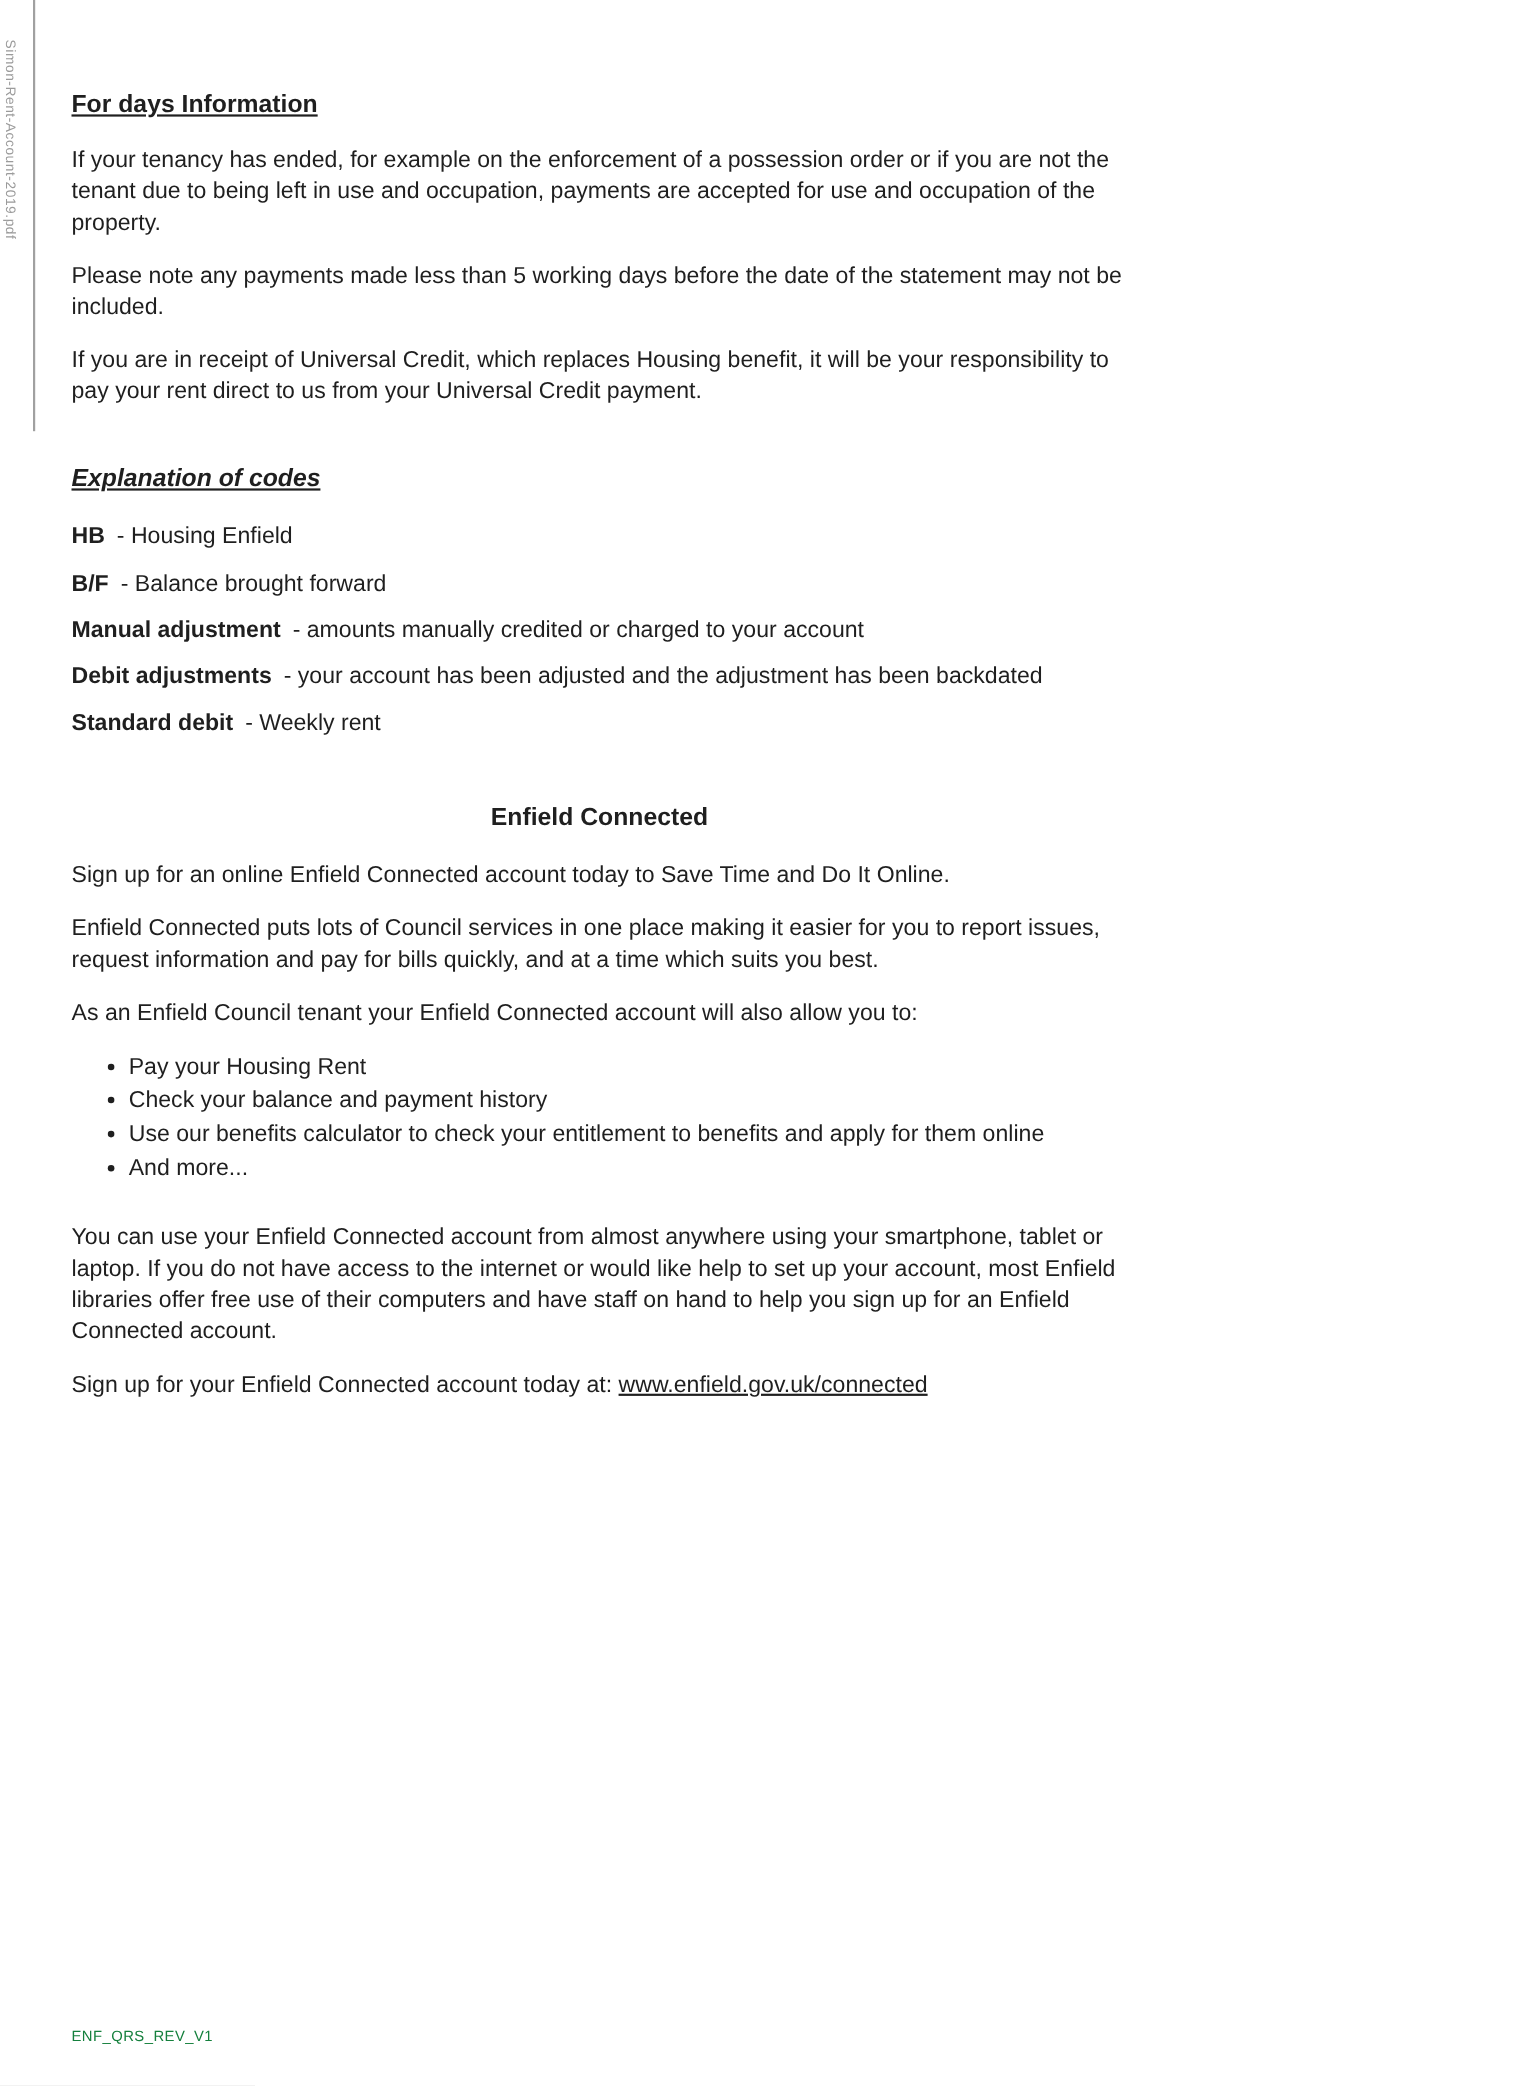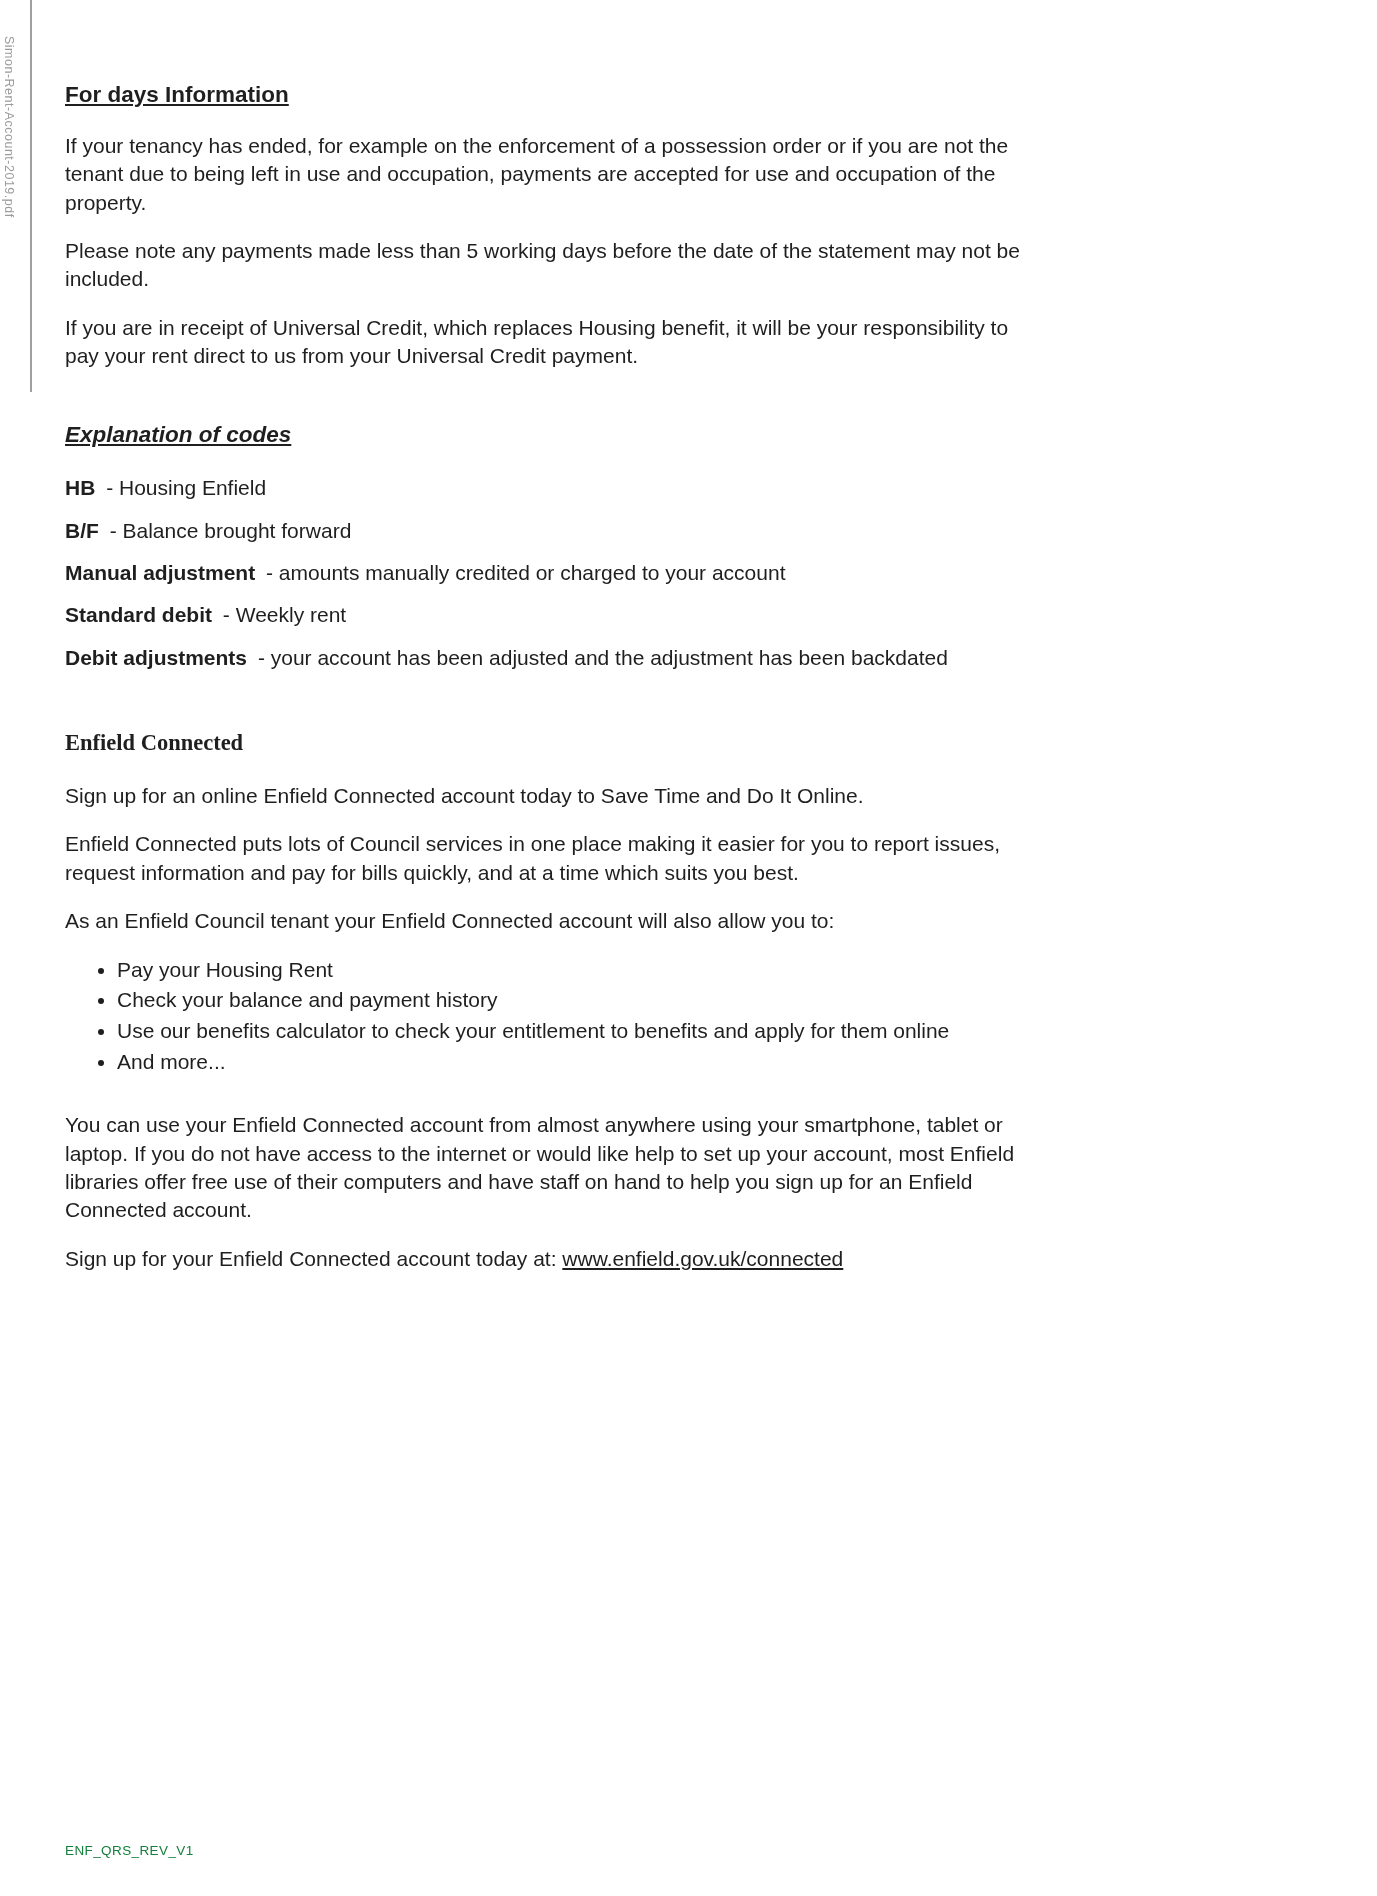--- a/index.html
+++ b/index.html
@@ -59,25 +59,24 @@
   .code-line {
     font-size: 21px;
     line-height: 1.35;
     margin: 0 0 14px 0;
   }
   .code-term {
     font-weight: bold;
     margin-right: 5px;
   }
   .connected-heading {
-    text-align: left;
+    text-align: center;
     font-size: 22.5px;
     font-weight: bold;
     margin: 58px 0 26px 0;
-    font-family: Liberation Serif, serif;
   }
   ul.bullets {
     margin: 4px 0 0 0;
     padding-left: 52px;
     list-style-type: disc;
   }
   ul.bullets li {
     font-size: 21px;
     line-height: 1.38;
     margin: 0 0 2px 0;
@@ -129,26 +128,26 @@
     </p>
     <p class="code-line">
       <span class="code-term">B/F</span>
       <span class="code-definition">- Balance brought forward</span>
     </p>
     <p class="code-line">
       <span class="code-term">Manual adjustment</span>
       <span class="code-definition">- amounts manually credited or charged to your account</span>
     </p>
     <p class="code-line">
+      <span class="code-term">Debit adjustments</span>
+      <span class="code-definition">- your account has been adjusted and the adjustment has been backdated</span>
+    </p>
+    <p class="code-line">
       <span class="code-term">Standard debit</span>
       <span class="code-definition">- Weekly rent</span>
-    </p>
-    <p class="code-line">
-      <span class="code-term">Debit adjustments</span>
-      <span class="code-definition">- your account has been adjusted and the adjustment has been backdated</span>
     </p>
 
     <h2 class="connected-heading">Enfield Connected</h2>
 
     <p class="body-text">Sign up for an online Enfield Connected account today to Save Time and Do It Online.</p>
     <p class="body-text">Enfield Connected puts lots of Council services in one place making it easier for you to report issues, request information and pay for bills quickly, and at a time which suits you best.</p>
     <p class="body-text">As an Enfield Council tenant your Enfield Connected account will also allow you to:</p>
 
     <ul class="bullets">
       <li>Pay your Housing Rent</li>

